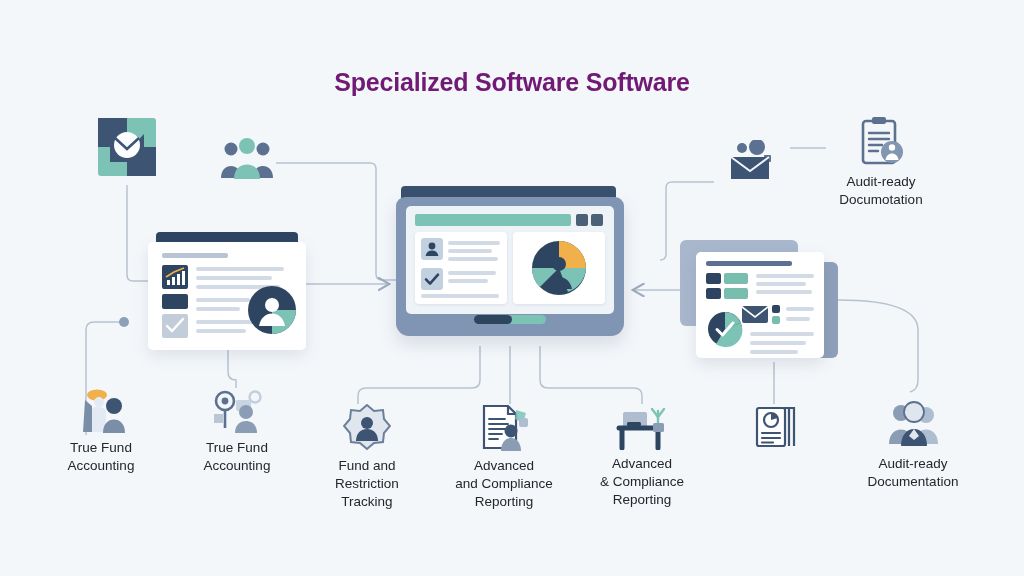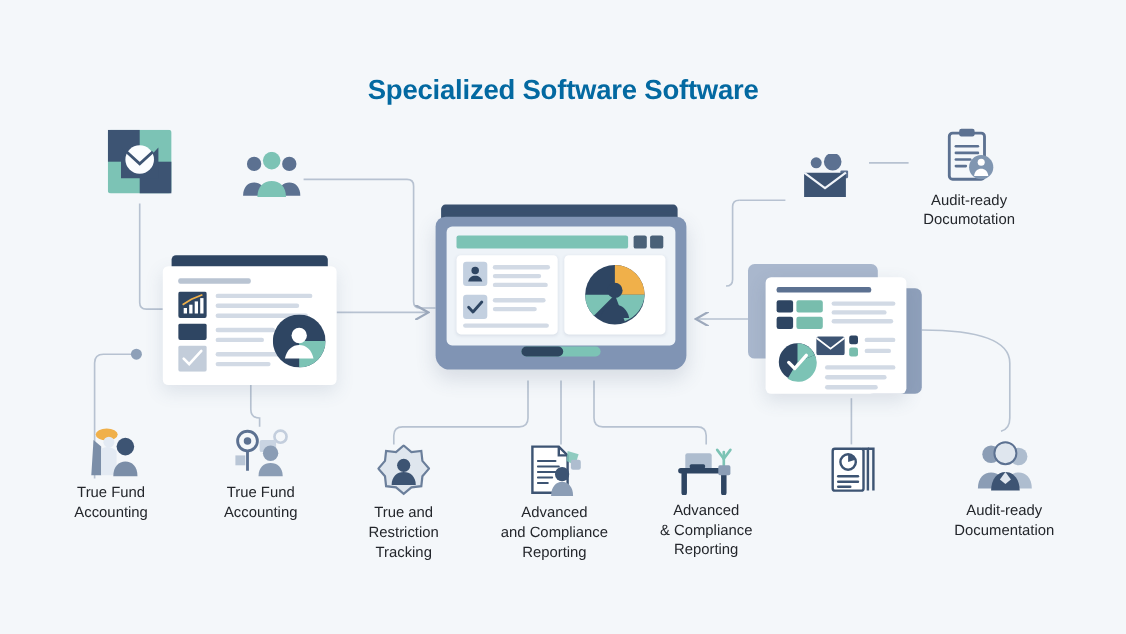--- a/index.html
+++ b/index.html
@@ -12,21 +12,21 @@
     color:#1b1d21;
   }
   #stage { position:absolute; inset:0; }
 
   
   #wires { position:absolute; left:0; top:0; width:1024px; height:576px; z-index:1; }
 
   
   .title {
     position:absolute; left:0; top:68px; width:1024px; text-align:center;
-    font-size:25px; font-weight:700; letter-spacing:-0.2px; color:#0369a1;
+    font-size:25px; font-weight:700; letter-spacing:-0.2px; color:#701a75;
     z-index:6;
   }
 
   
   .node { position:absolute; z-index:4; }
   .lbl {
     text-align:center; font-size:13.5px; line-height:1.34; color:#23262b;
     white-space:pre-line; margin-top:5px;
   }
   .ico { display:block; margin:0 auto; }
@@ -337,21 +337,21 @@
     <div class="lbl">True Fund
 Accounting</div>
   </div>
 
   <div class="node" style="left:307px;top:404px;width:120px;">
     <svg class="ico" width="48" height="48" viewBox="0 0 48 48">
       <path d="M24 1 L31 7 L40 6 L41 15 L47 22 L41 29 L40 38 L31 39 L24 45 L17 39 L8 38 L7 29 L1 22 L7 15 L8 6 L17 7 Z" fill="#dfe6ee" stroke="#6b7f9b" stroke-width="2"></path>
       <circle cx="24" cy="19" r="6" fill="#3d5473"></circle>
       <path d="M13 37c0-8 5-12 11-12s11 4 11 12z" fill="#3d5473"></path>
     </svg>
-    <div class="lbl">True and
+    <div class="lbl">Fund and
 Restriction
 Tracking</div>
   </div>
 
   <div class="node" style="left:441px;top:404px;width:126px;">
     <svg class="ico" width="52" height="48" viewBox="0 0 52 48">
       <path d="M6 2 H30 L38 10 V44 H6 Z" fill="#fff" stroke="#3d5473" stroke-width="2.2"></path>
       <path d="M30 2 V10 H38" fill="none" stroke="#3d5473" stroke-width="2.2"></path>
       <g stroke="#3d5473" stroke-width="1.8" stroke-linecap="round">
         <path d="M11 15 H27"></path>

